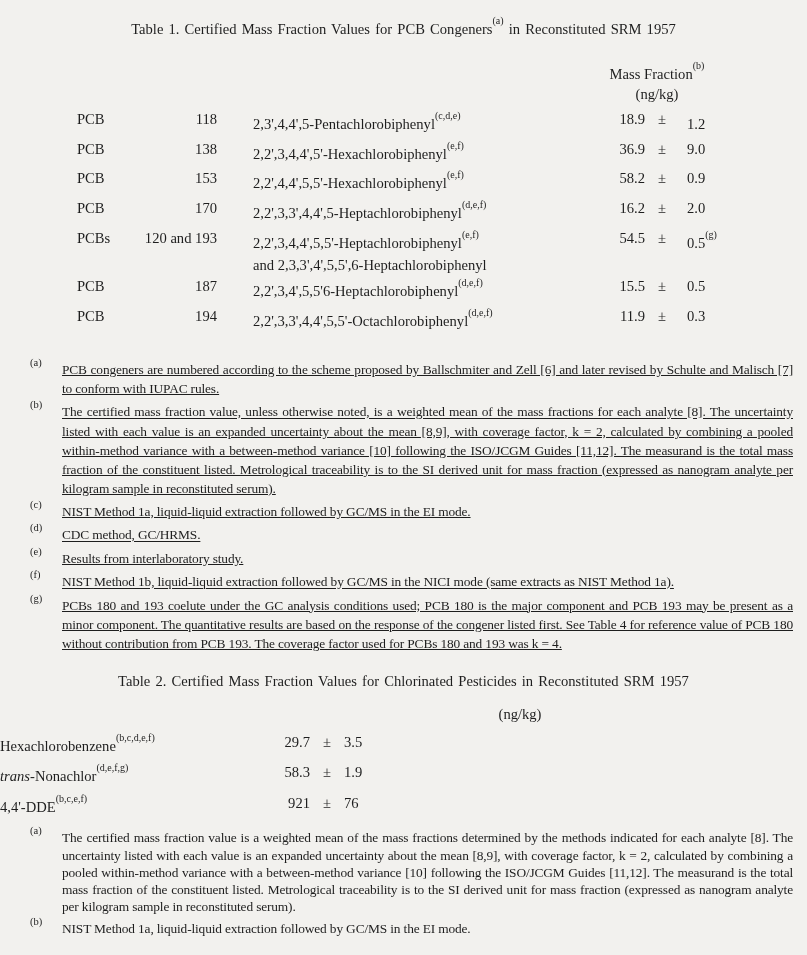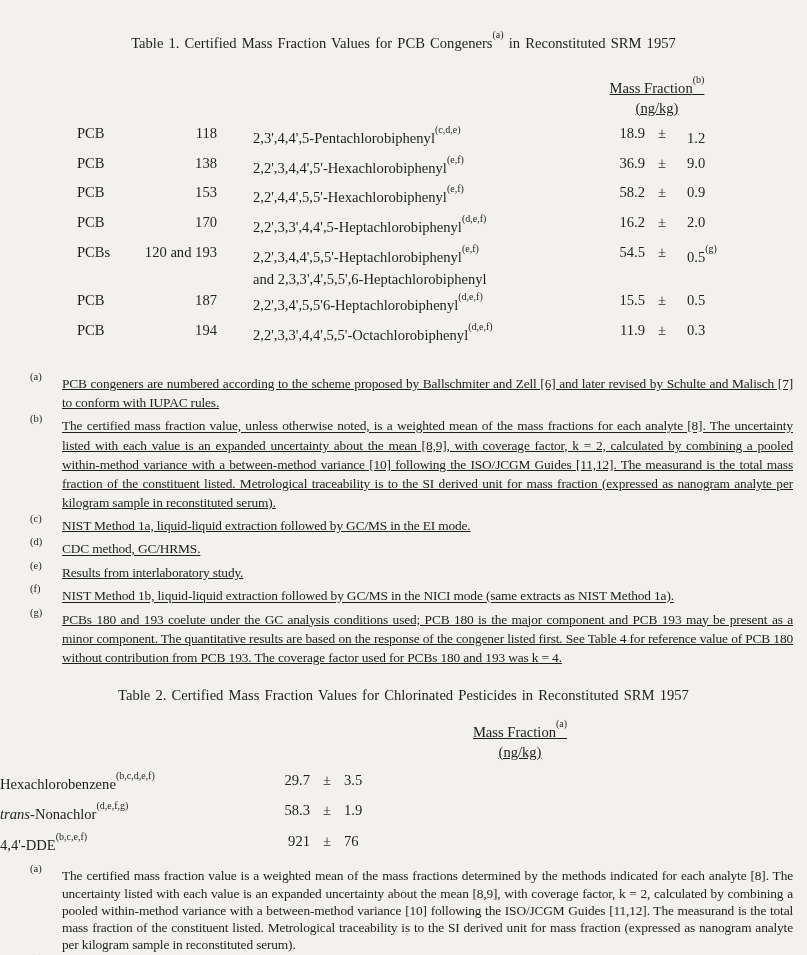--- a/index.html
+++ b/index.html
@@ -1,24 +1,24 @@
 <!DOCTYPE html>
 <html><head>
 <meta charset="utf-8">
 <style>
   html, body { margin:0; padding:0; background:#f2f1ee; }
   .page {
     position:relative; width:807px; height:955px; overflow:hidden;
     background:#f2f1ee; color:#1e1e1e;
     font-family:"Liberation Serif","DejaVu Serif",serif;
-    box-sizing:border-box; padding-top:33px;
+    box-sizing:border-box; padding-top:19px;
   }
   .doc-title { text-align:center; font-size:14.6px; word-spacing:1.5px; white-space:nowrap; }
   .sp { font-size:10px; position:relative; top:-4px; }
-  .mf-header { text-align:center; font-size:14.6px; line-height:20px;text-decoration:underline; }
+  .mf-header { text-align:center; font-size:14.6px; line-height:20px; }
   .mf1 { width:170px; margin-left:572px; margin-top:22px; }
   .mf2 { width:170px; margin-left:435px; margin-top:14px; }
 
   .t1-rows { margin-top:3px; }
   .t1-row { display:flex; align-items:flex-start; margin-left:77px; font-size:14.6px; line-height:25px; }
   .c-prefix { width:50px; }
   .c-num { width:90px; text-align:right; }
   .c-name { width:340px; margin-left:36px; }
   .name2 { display:block; line-height:18px; }
   .c-val { width:52px; text-align:right; }
@@ -129,21 +129,20 @@
     <div class="fn"><sup class="fnm">(c)</sup><span>NIST Method 1a, liquid-liquid extraction followed by GC/MS in the EI mode.</span></div>
     <div class="fn"><sup class="fnm">(d)</sup><span>CDC method, GC/HRMS.</span></div>
     <div class="fn"><sup class="fnm">(e)</sup><span>Results from interlaboratory study.</span></div>
     <div class="fn"><sup class="fnm">(f)</sup><span>NIST Method 1b, liquid-liquid extraction followed by GC/MS in the NICI mode (same extracts as NIST Method 1a).</span></div>
     <div class="fn"><sup class="fnm">(g)</sup><span>PCBs 180 and 193 coelute under the GC analysis conditions used; PCB 180 is the major component and PCB 193 may be present as a minor component.  The quantitative results are based on the response of the congener listed first.  See Table 4 for reference value of PCB 180 without contribution from PCB 193.  The coverage factor used for PCBs 180 and 193 was k = 4.</span></div>
   </div>
 
   <div class="doc-title title2">Table 2.  Certified Mass Fraction Values for Chlorinated Pesticides in Reconstituted SRM 1957</div>
 
   <div class="mf-header mf2">
-    <div><span>Mass Fraction</span><sup class="sp">(a)</sup></div>
     <div>(ng/kg)</div>
   </div>
 
   <div class="t2-rows">
     <div class="t2-row">
       <span class="t2-name"><span class="it"></span><span>Hexachlorobenzene</span><sup class="sp">(b,c,d,e,f)</sup></span>
       <span class="t2-val">29.7</span>
       <span class="t2-pm">±</span>
       <span class="t2-unc">3.5</span>
     </div>

